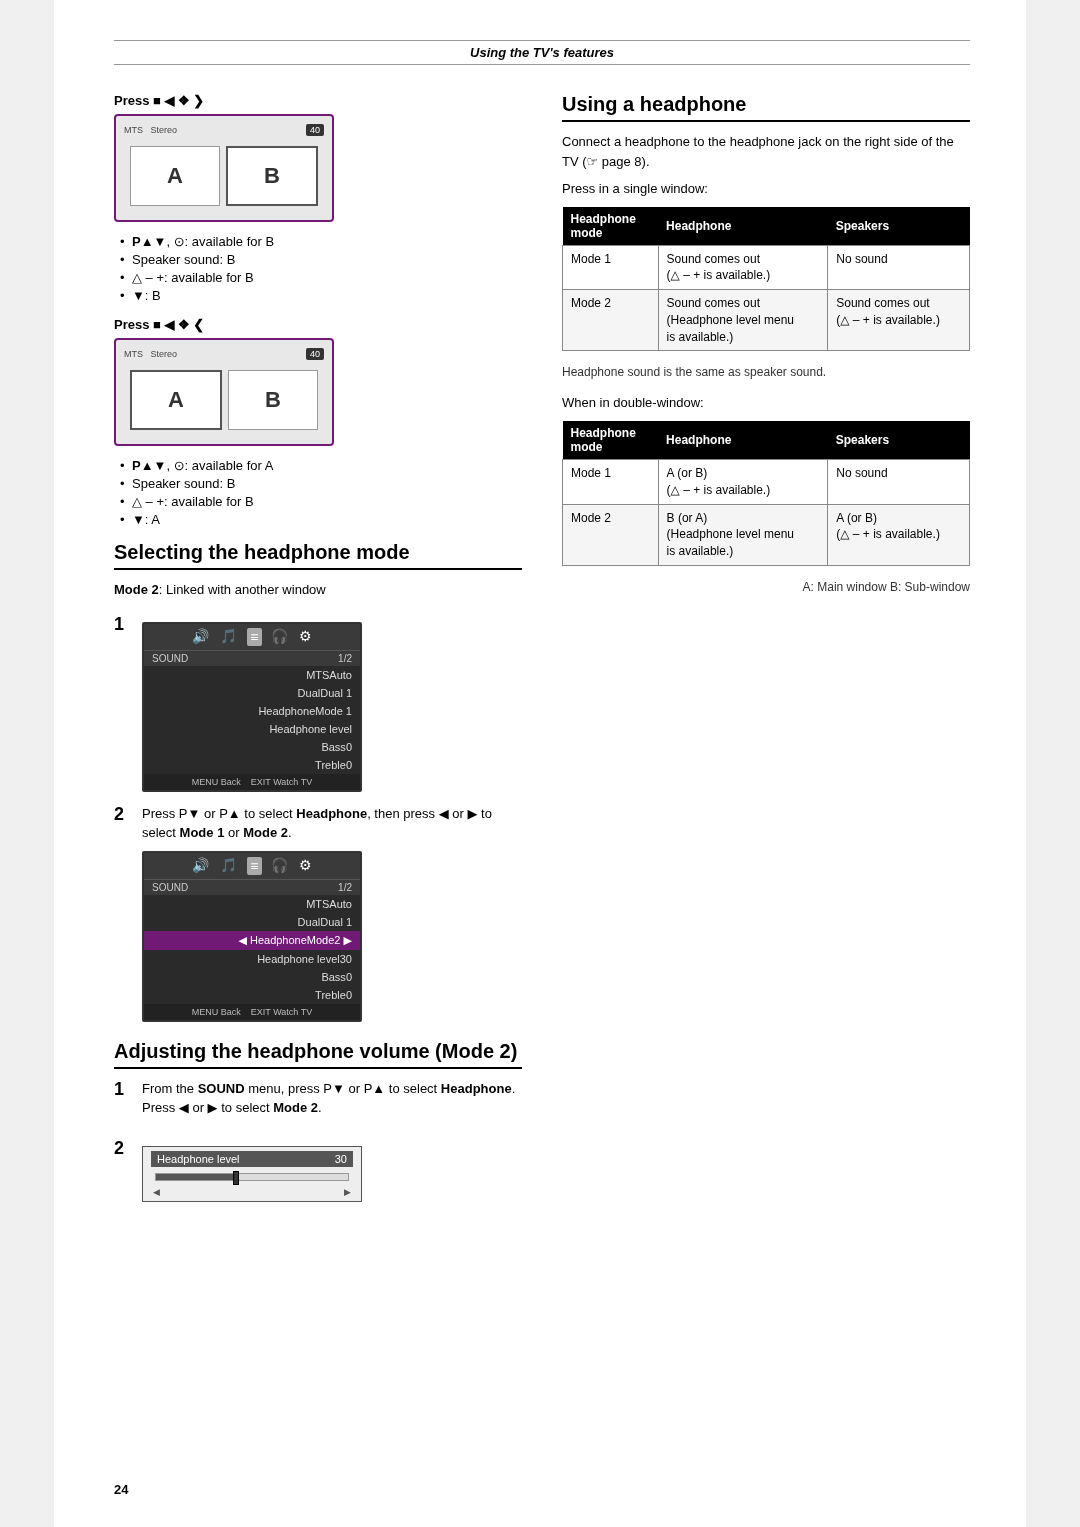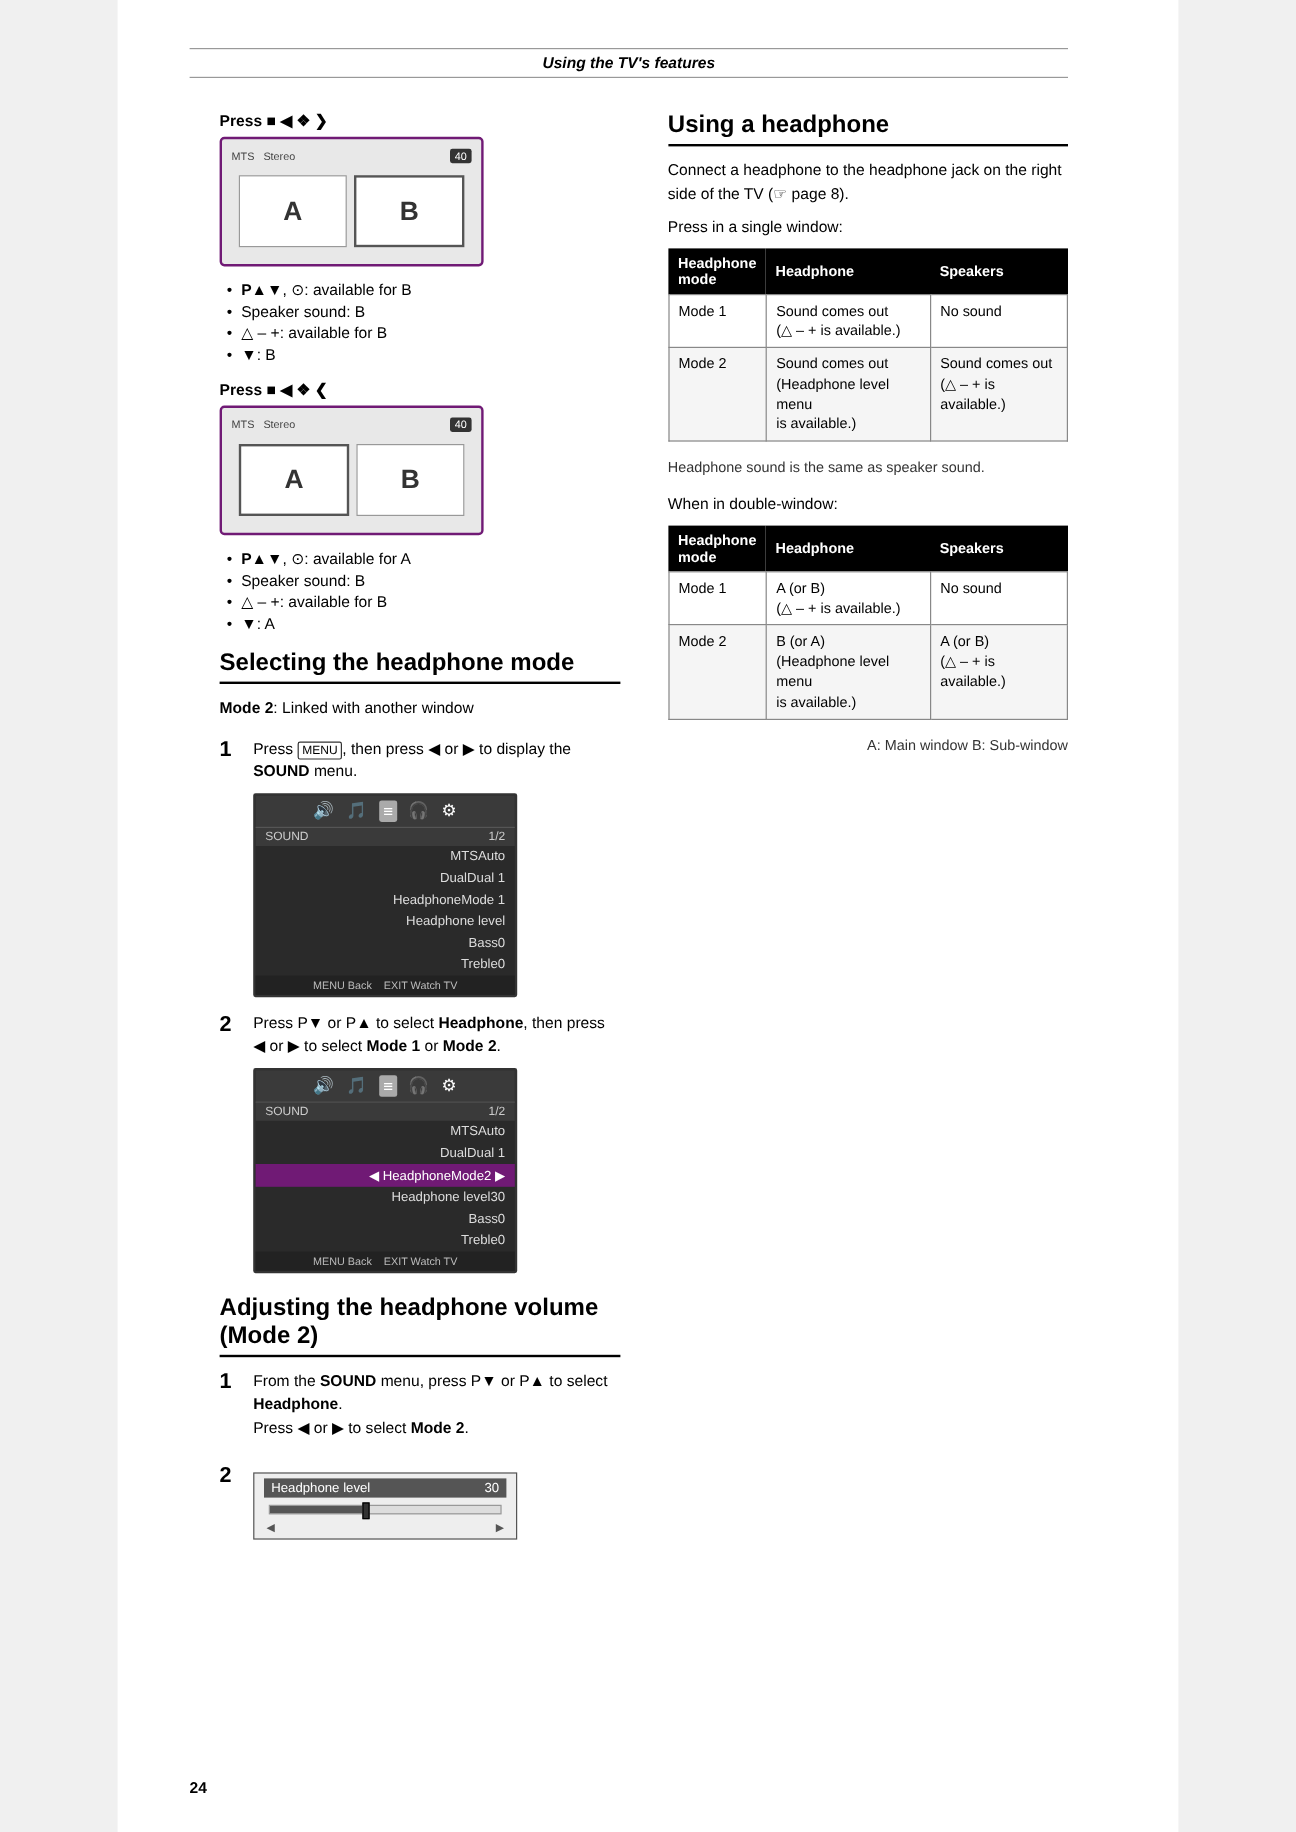--- a/index.html
+++ b/index.html
@@ -3,45 +3,44 @@
   <meta charset="utf-8">
   <style>
     * { box-sizing: border-box; margin: 0; padding: 0; }
     body {
       background: #f0f0f0;
       font-family: Arial, Helvetica, sans-serif;
       font-size: 13px;
       color: #000;
     }
     .page {
-      width: 884px;
+      width: 972px;
       min-height: 1527px;
       background: #fff;
       margin: 0 auto;
-      padding: 40px 92px 60px 60px;
+      padding: 40px 56px 60px 60px;
       position: relative;
     }
     .page-header {
       text-align: center;
       font-style: italic;
       font-weight: bold;
       font-size: 13px;
       margin-bottom: 28px;
       border-top: 1px solid #999;
       border-bottom: 1px solid #999;
       padding: 4px 0;
     }
     .two-col {
       display: flex;
       gap: 40px;
     }
     .left-col {
       flex: 1;
       min-width: 0;
-      margin-left: 25px;
     }
     .right-col {
       flex: 1;
       min-width: 0;
     }
 
     
     .press-line {
       font-weight: bold;
       font-size: 13px;
@@ -341,24 +340,20 @@
       </ul>
 
       <div class="section-title">Selecting the headphone mode</div>
       <p class="para" style="margin-bottom:14px;">
         <b>Mode 2</b>: Linked with another window
       </p>
 
       <div class="step">
         <div class="step-num">1</div>
         <div class="step-content">
-          <p class="para">
-            Press <span style="font-size:10px;border:1px solid #333;padding:1px 3px;border-radius:2px;">MENU</span>,
-            then press ◀ or ▶ to display the <b>SOUND</b> menu.
-          </p>
 
           <div class="osd-menu">
             <div class="osd-icon-bar">
               <span style="font-size:14px;">🔊</span>
               <span style="font-size:14px;">🎵</span>
               <span style="font-size:14px; background:#aaa; padding:1px 3px; border-radius:2px;">≡</span>
               <span style="font-size:14px;">🎧</span>
               <span style="font-size:14px;">⚙</span>
             </div>
             <div class="osd-title-row">

